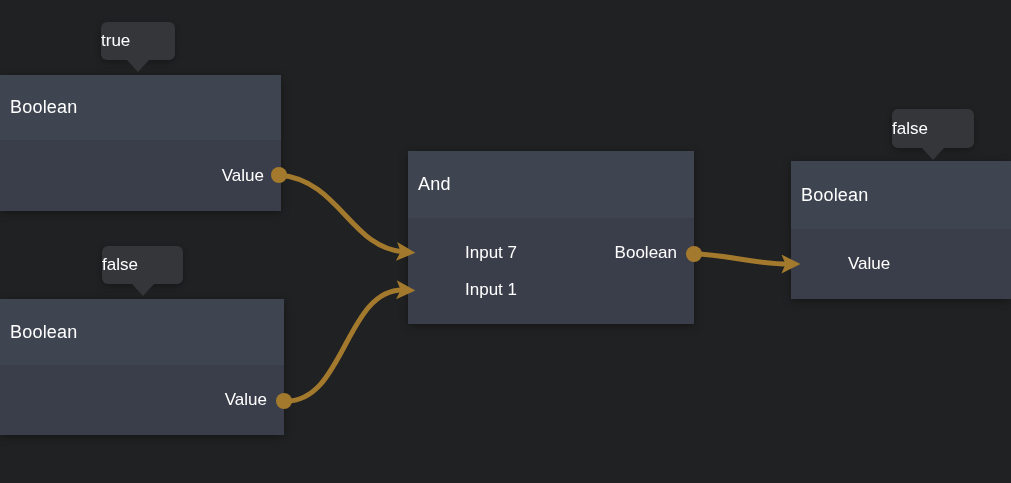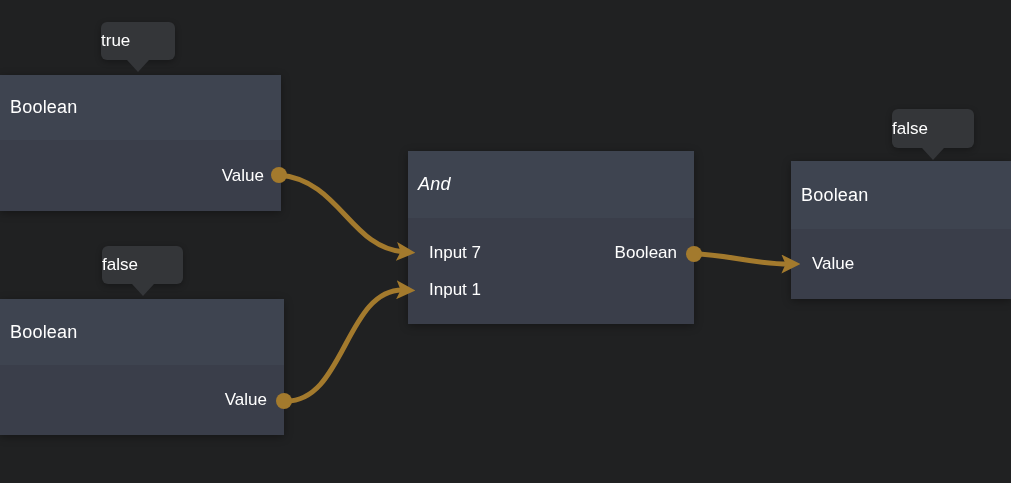--- a/index.html
+++ b/index.html
@@ -33,41 +33,42 @@
     font-size: 18px;
     display: flex;
     align-items: center;
     padding-left: 10px;
     letter-spacing: 0.2px;
   }
   .node-body {
     background: var(--body);
     color: var(--text);
     font-size: 17px;
+    padding-left: 36px;
   }
   .port-row {
     display: flex;
     align-items: center;
     height: 100%;
   }
   .port-row.fixed { height: 37px; }
   .port-label { color: var(--text); white-space: nowrap; }
   .port-label.input  { padding-left: 21px; }
   .port-label.output { margin-left: auto; padding-right: 17px; }
 
   #node-boolean-1 { left: 0px;   top: 75px;  width: 281px; }
   #node-boolean-1 .node-header { height: 65px; }
   #node-boolean-1 .node-body   { height: 71px; }
 
   #node-boolean-2 { left: 0px;   top: 299px; width: 284px; }
   #node-boolean-2 .node-header { height: 66px; }
   #node-boolean-2 .node-body   { height: 70px; }
 
   #node-and       { left: 408px; top: 151px; width: 286px; }
-  #node-and .node-header { height: 67px; font-style: italic; }
+  #node-and .node-header { height: 67px; }
   #node-and .node-body   { height: 106px; padding-top: 16px; }
 
   #node-boolean-3 { left: 791px; top: 161px; width: 220px; }
   #node-boolean-3 .node-header { height: 68px; }
   #node-boolean-3 .node-body   { height: 70px; }
 
   
   .tooltip {
     position: absolute;
     background: var(--tooltip);

